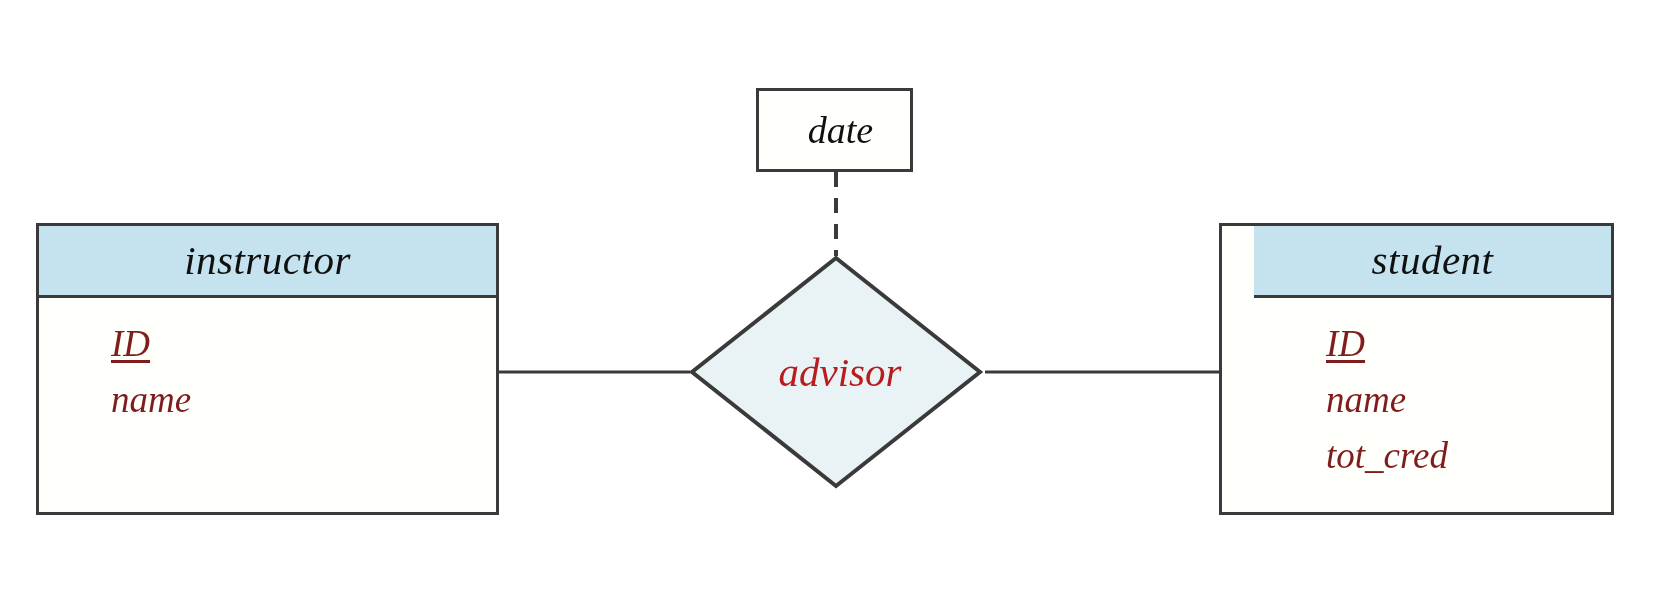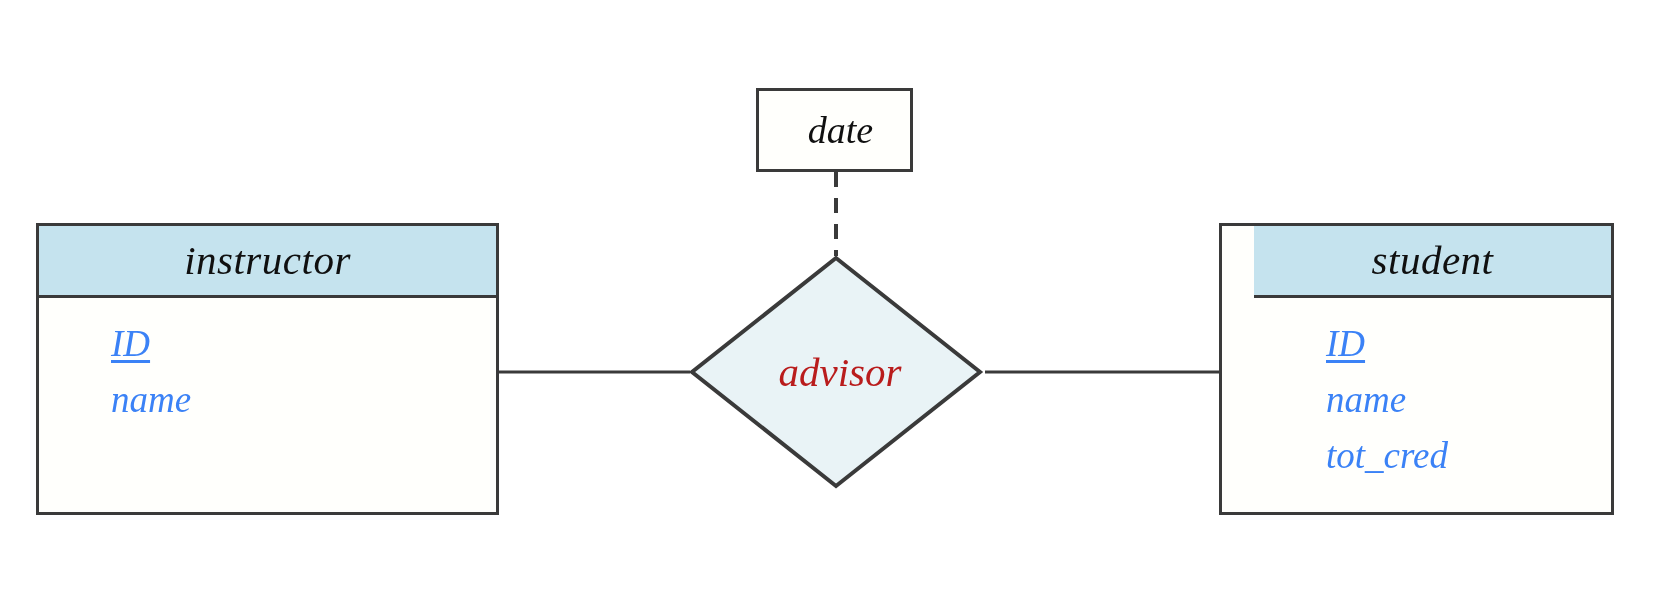--- a/index.html
+++ b/index.html
@@ -52,21 +52,21 @@
     color: #101010;
     line-height: 1;
     letter-spacing: 0.5px;
   }
   .entity-body {
     padding: 18px 0 0 72px;
   }
   .attr {
     font-style: italic;
     font-size: 37px;
-    color: #3b82f6;
+    color: #7f1d1d;
     line-height: 1.52;
     white-space: nowrap;
   }
   .attr.key {
     text-decoration: underline;
     text-underline-offset: 4px;
   }
 
   
   .diamond-wrap {

